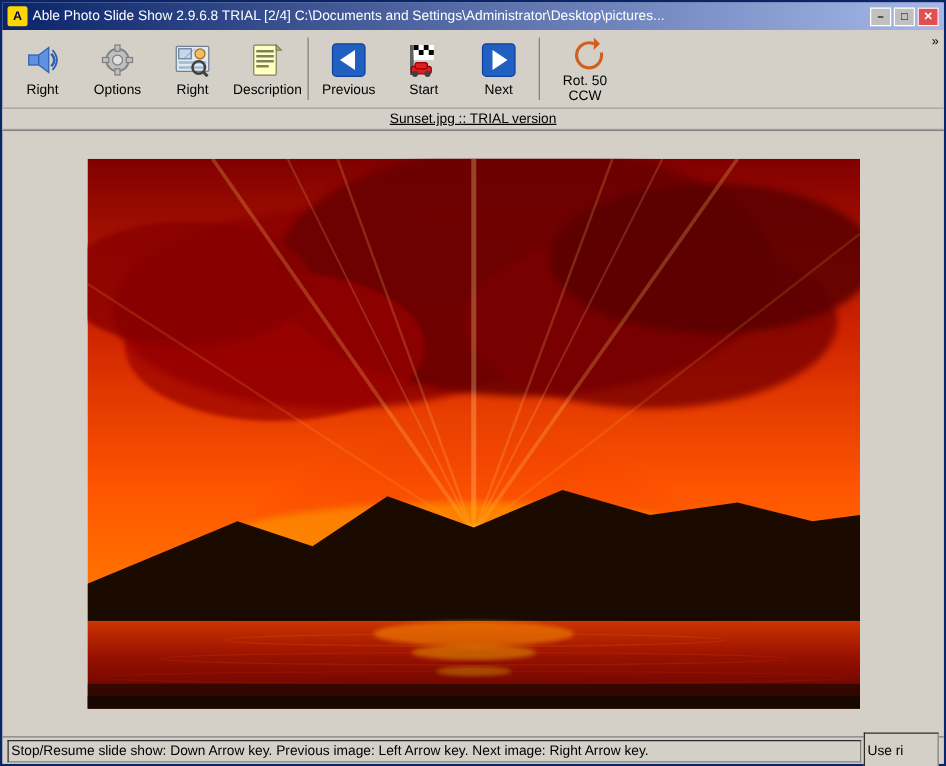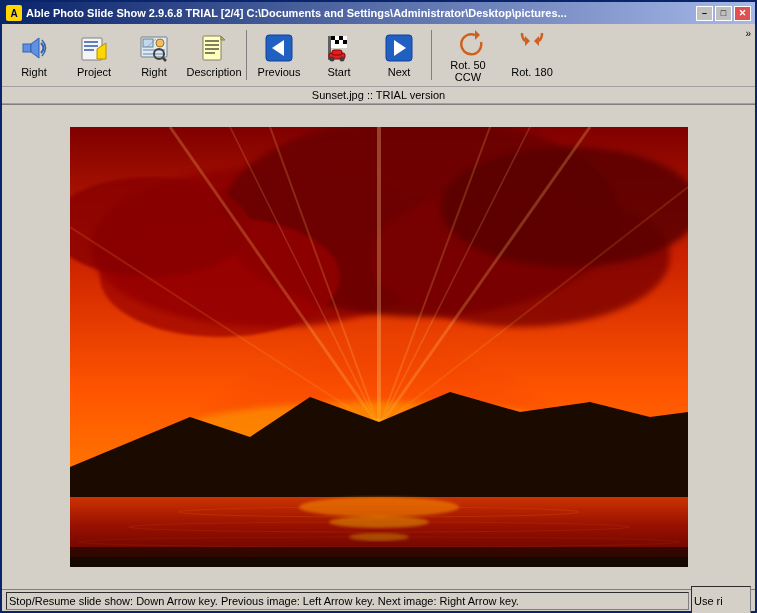--- a/index.html
+++ b/index.html
@@ -32,21 +32,21 @@
       height: 16px;
       background: #ffd700;
       border-radius: 2px;
       display: flex; align-items: center; justify-content: center;
       font-size: 9px; font-weight: bold; color: #333;
       flex-shrink: 0;
     }
     .title-bar-text {
       color: white;
       font-size: 11px;
-      font-weight: bold;
+      font-weight: normal;
       flex: 1;
       white-space: nowrap;
       overflow: hidden;
       text-overflow: ellipsis;
     }
     .title-bar-buttons {
       display: flex;
       gap: 2px;
     }
     .tb-btn {
@@ -105,20 +105,21 @@
     }
     
     .filename-bar {
       background: #d4d0c8;
       border-top: 1px solid #a0a0a0;
       border-bottom: 1px solid #a0a0a0;
       text-align: center;
       padding: 2px 0;
       font-size: 11px;
       color: #000;
+      text-decoration: underline;
     }
     
     .main-content {
       flex: 1;
       background: #d4d0c8;
       display: flex;
       align-items: center;
       justify-content: center;
       padding: 6px;
       overflow: hidden;
@@ -197,33 +198,34 @@
           <svg class="icon-svg" viewBox="0 0 30 30">
             <rect x="4" y="11" width="8" height="8" fill="#6090e0" stroke="#3060b0" stroke-width="1"></rect>
             <polygon points="12,11 20,5 20,25 12,19" fill="#6090e0" stroke="#3060b0" stroke-width="1"></polygon>
             <path d="M22,10 Q27,15 22,20" stroke="#3060b0" stroke-width="2" fill="none"></path>
             <path d="M23,7 Q30,15 23,23" stroke="#3060b0" stroke-width="1.5" fill="none"></path>
           </svg>
         </div>
         <span class="btn-label">Right</span>
       </div>
 
-
-      <div class="tool-btn">
-        <div class="icon">
-          <svg class="icon-svg" viewBox="0 0 30 30">
-            <rect x="3" y="5" width="20" height="22" rx="1" fill="#f5f5f5" stroke="#808080" stroke-width="1"></rect>
-            <rect x="5" y="8" width="14" height="2" fill="#6080c0"></rect>
-            <rect x="5" y="12" width="14" height="2" fill="#6080c0"></rect>
-            <rect x="5" y="16" width="10" height="2" fill="#6080c0"></rect>
-            <polygon points="18,16 27,10 27,26 18,26" fill="#ffd700" stroke="#b09000" stroke-width="1"></polygon>
-          </svg>
-        </div>
-        <span class="btn-label">Project</span>
-      </div>
+      <div class="tool-btn">
+        <div class="icon">
+          <svg class="icon-svg" viewBox="0 0 30 30">
+            <circle cx="15" cy="15" r="9" fill="#c0c0c0" stroke="#808080" stroke-width="1.5"></circle>
+            <circle cx="15" cy="15" r="4" fill="#e0e0e0" stroke="#808080" stroke-width="1"></circle>
+            <rect x="13" y="3" width="4" height="5" fill="#c0c0c0" stroke="#808080" stroke-width="1"></rect>
+            <rect x="13" y="22" width="4" height="5" fill="#c0c0c0" stroke="#808080" stroke-width="1"></rect>
+            <rect x="3" y="13" width="5" height="4" fill="#c0c0c0" stroke="#808080" stroke-width="1"></rect>
+            <rect x="22" y="13" width="5" height="4" fill="#c0c0c0" stroke="#808080" stroke-width="1"></rect>
+          </svg>
+        </div>
+        <span class="btn-label">Options</span>
+      </div>
+
 
       <div class="tool-btn">
         <div class="icon">
           <svg class="icon-svg" viewBox="0 0 30 30">
             <rect x="2" y="4" width="26" height="20" rx="1" fill="#e0e8f0" stroke="#708090" stroke-width="1"></rect>
             <rect x="4" y="6" width="10" height="8" fill="#c0d8f0" stroke="#708090" stroke-width="1"></rect>
             <circle cx="21" cy="10" r="4" fill="#f0c060" stroke="#a07020" stroke-width="1"></circle>
             <line x1="17" y1="6" x2="8" y2="14" stroke="#708090" stroke-width="0.5"></line>
             <rect x="4" y="16" width="22" height="2" fill="#a0b8d0"></rect>
             <rect x="4" y="20" width="22" height="2" fill="#a0b8d0"></rect>
@@ -299,30 +301,20 @@
       <div class="tool-btn" style="width:68px;">
         <div class="icon">
           <svg class="icon-svg" viewBox="0 0 30 30">
             <path d="M22,8 A10,10 0 1,0 28,15" stroke="#d06020" stroke-width="2.5" fill="none"></path>
             <polygon points="22,3 22,13 27,8" fill="#d06020"></polygon>
           </svg>
         </div>
         <span class="btn-label">Rot. 50 CCW</span>
       </div>
 
-      <div class="tool-btn">
-        <div class="icon">
-          <svg class="icon-svg" viewBox="0 0 30 30">
-            <path d="M8,8 A10,10 0 1,1 22,8" stroke="#d06020" stroke-width="2.5" fill="none"></path>
-            <polygon points="22,3 22,13 17,8" fill="#d06020"></polygon>
-            <polygon points="8,3 8,13 13,8" fill="#d06020"></polygon>
-          </svg>
-        </div>
-        <span class="btn-label">Rot. 180</span>
-      </div>
 
       <div style="display:flex; align-items:flex-start; padding:2px 2px 0 0; margin-left:auto;">
         <span style="font-size:10px; color:#000;">»</span>
       </div>
     </div>
 
     <div class="filename-bar">
       <span>Sunset.jpg :: TRIAL version</span>
     </div>
   </div>

